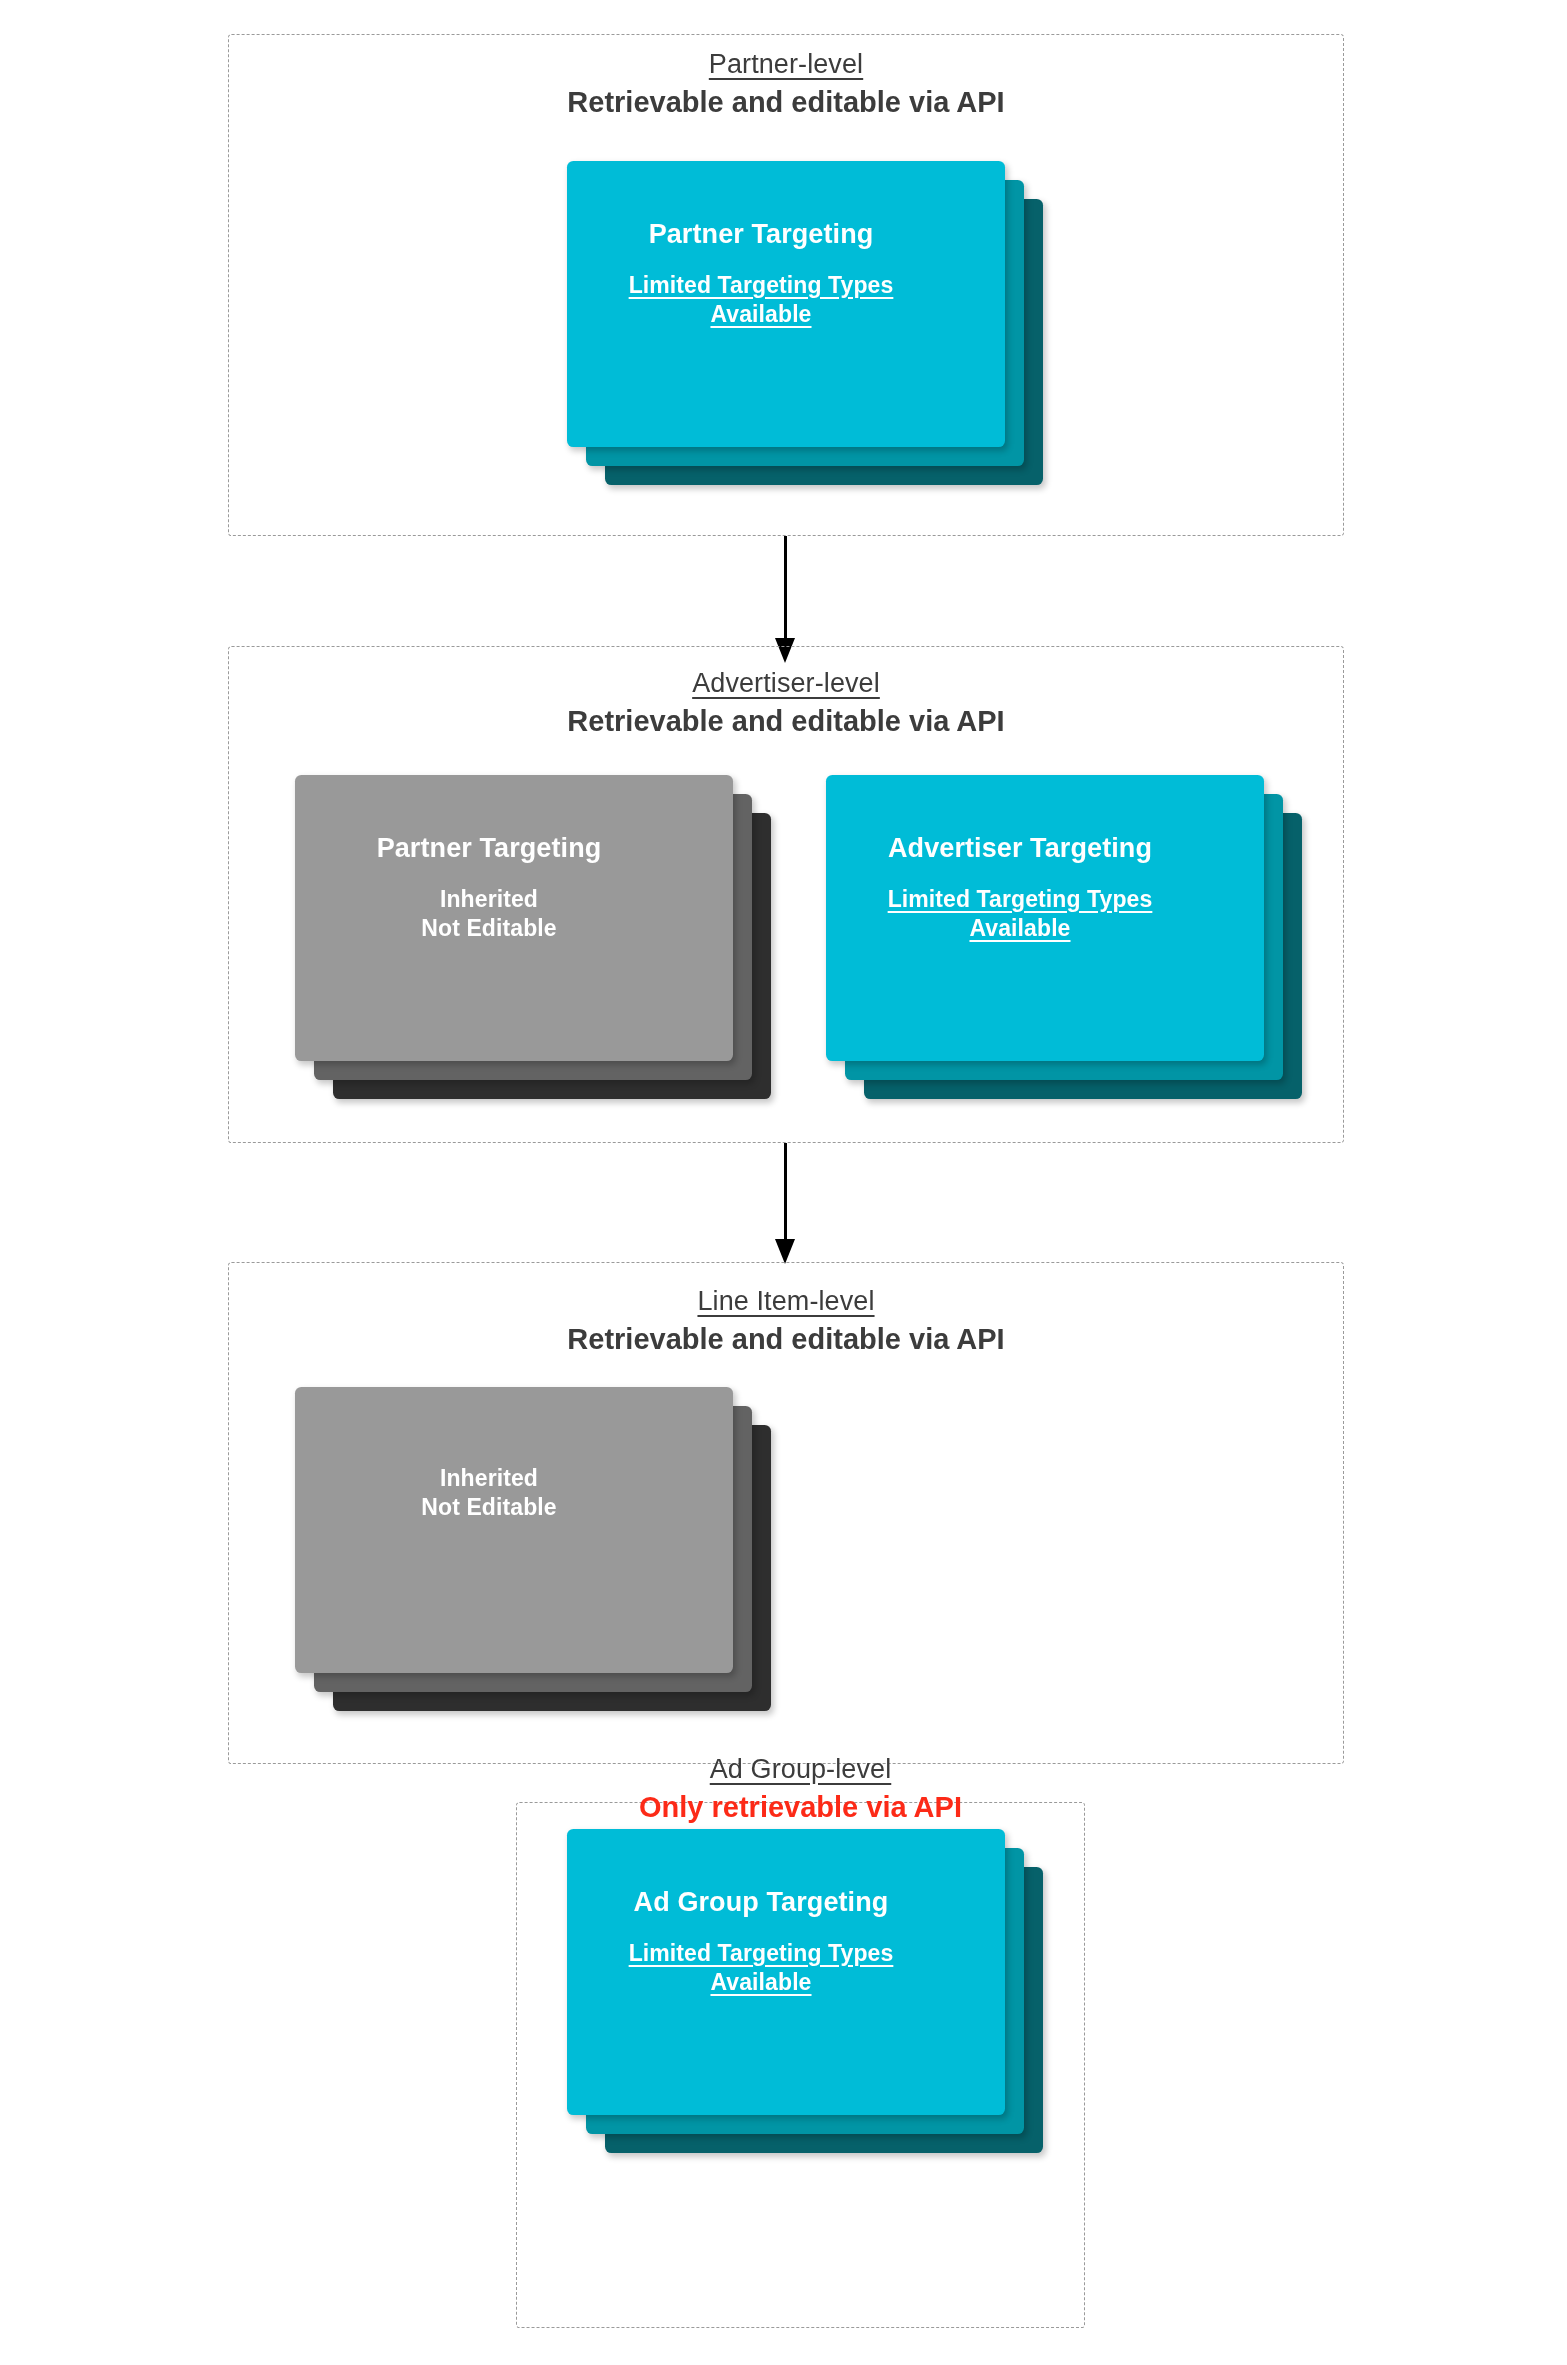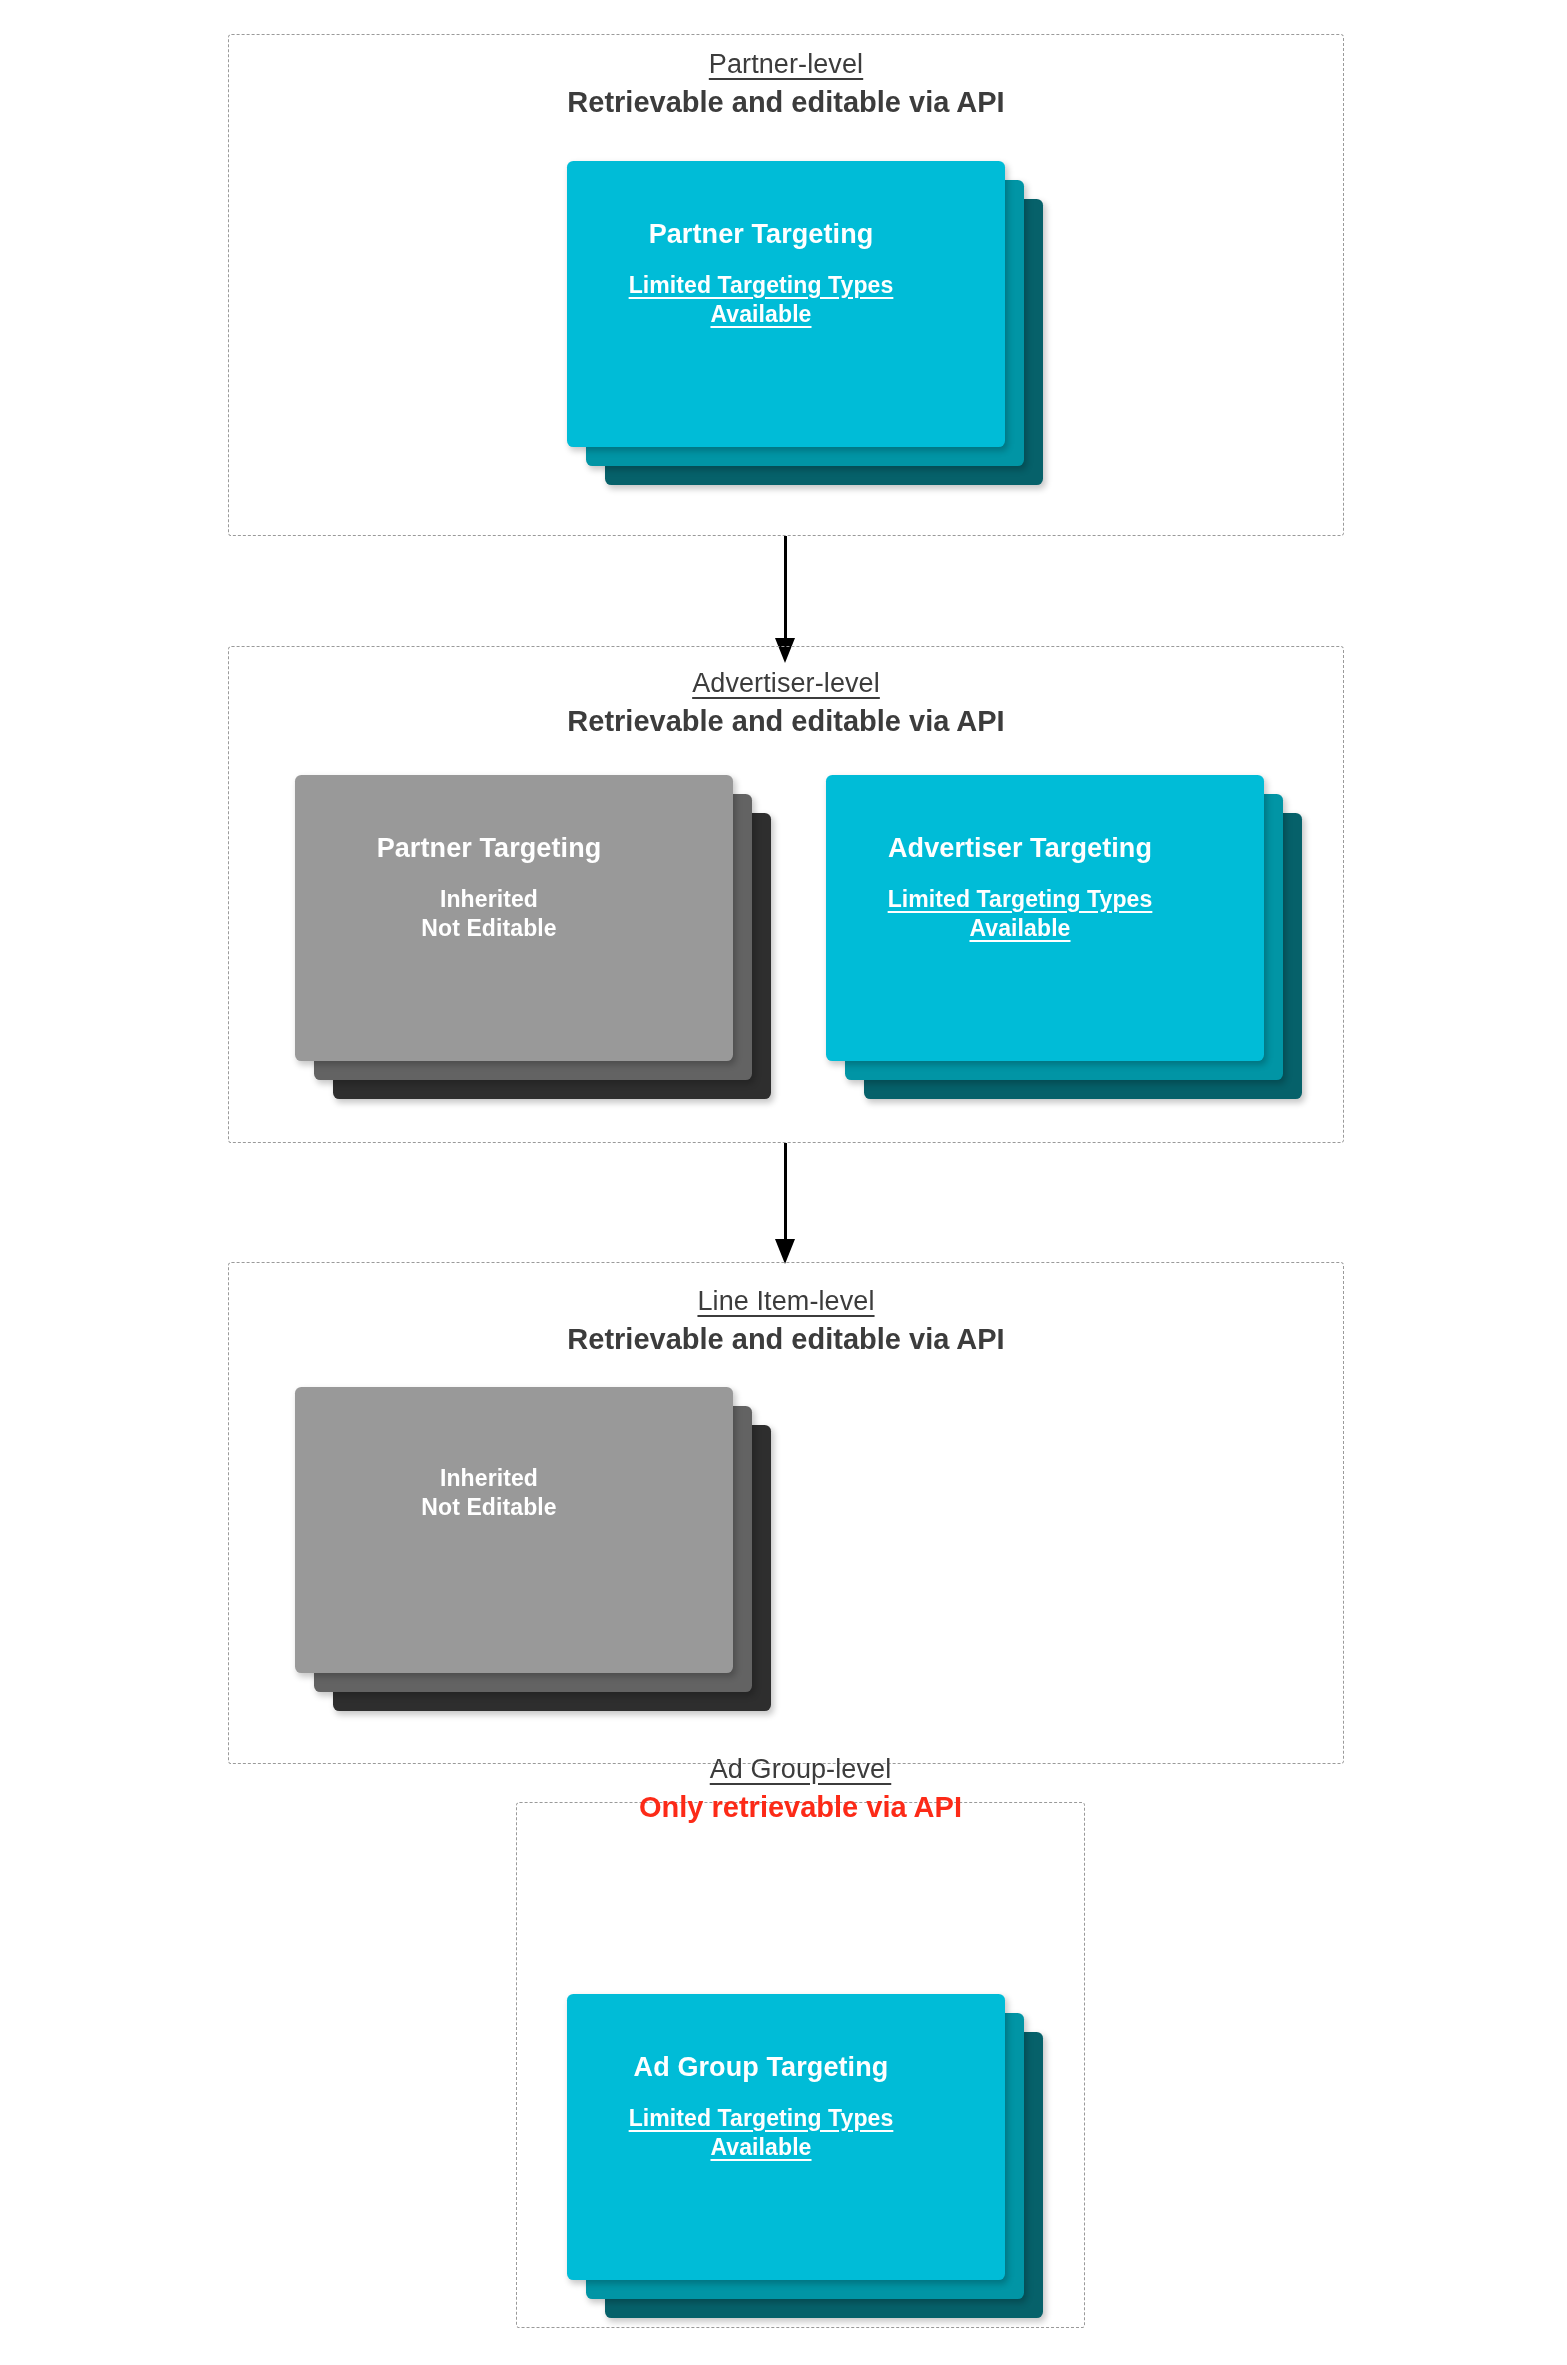--- a/index.html
+++ b/index.html
@@ -224,21 +224,21 @@
   </div>
 
 
   <div class="level-box" style="left:516px; top:1802px; width:569px; height:526px;"></div>
 
   <div class="level-header" style="left:516px; width:569px; top:1754px;">
     <span class="level-name">Ad Group-level</span>
     <span class="level-api red">Only retrievable via API</span>
   </div>
 
-  <div class="card-stack cyan" style="left:567px; top:1994px;">
+  <div class="card-stack cyan" style="left:567px; top:1829px;">
     <div class="card-layer back2"></div>
     <div class="card-layer back1"></div>
     <div class="card-layer front"></div>
     <div class="card-body">
       <div class="card-title">Ad Group Targeting</div>
       <div class="card-sub underline">Limited Targeting Types Available</div>
     </div>
   </div>
 
 </div>

